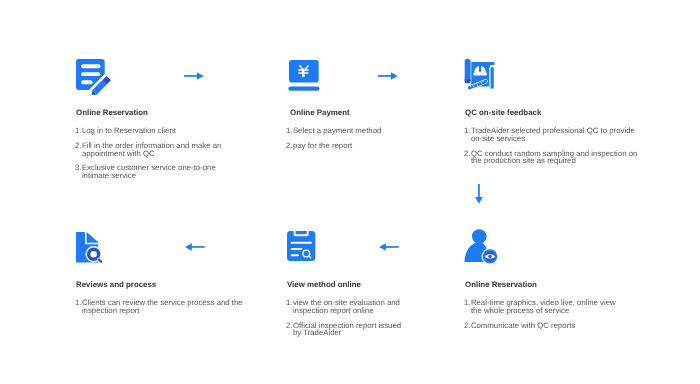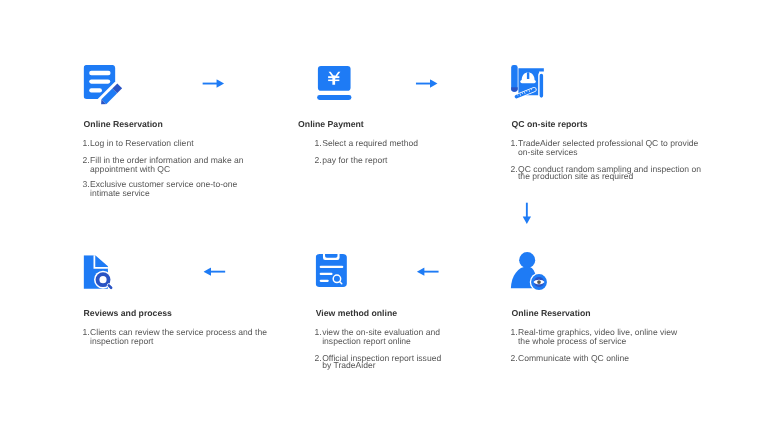--- a/index.html
+++ b/index.html
@@ -94,43 +94,43 @@
  <circle cx="26.0" cy="28.4" r="4.6" fill="var(--d)"></circle>
  <path d="M21.0 28.4 C22.6 25.6 29.4 25.6 31.0 28.4 C29.4 31.2 22.6 31.2 21.0 28.4 Z" fill="#fff"></path>
  <circle cx="26.0" cy="28.4" r="1.7" fill="#555"></circle>
 </svg></div>
   <div class="step-title" style="left:76.2px;top:108.3px">Online Reservation</div>
   <div class="step-list" style="left:75.3px;top:126.6px">
       <div class="li"><span class="num">1.</span><span>Log in to Reservation client</span></div>
       <div class="li"><span class="num">2.</span><span>Fill in the order information and make an<br>appointment with QC</span></div>
       <div class="li"><span class="num">3.</span><span>Exclusive customer service one-to-one<br>intimate service</span></div>
     </div>
-  <div class="step-title" style="left:271px;top:108.3px">Online Payment</div>
+  <div class="step-title" style="left:290px;top:108.3px">Online Payment</div>
   <div class="step-list" style="left:285.8px;top:126.6px">
-      <div class="li"><span class="num">1.</span><span>Select a required method</span></div>
+      <div class="li"><span class="num">1.</span><span>Select a payment method</span></div>
       <div class="li"><span class="num">2.</span><span>pay for the report</span></div>
     </div>
-  <div class="step-title" style="left:464.6px;top:108.3px">QC on-site reports</div>
+  <div class="step-title" style="left:464.6px;top:108.3px">QC on-site feedback</div>
   <div class="step-list" style="left:463.7px;top:126.6px">
       <div class="li"><span class="num">1.</span><span>TradeAider selected professional QC to provide<br>on-site services</span></div>
       <div class="li"><span class="num">2.</span><span>QC conduct random sampling and inspection on<br>the production site as required</span></div>
     </div>
   <div class="step-title" style="left:76.2px;top:280.3px">Reviews and process</div>
   <div class="step-list" style="left:75.3px;top:298.6px">
       <div class="li"><span class="num">1.</span><span>Clients can review the service process and the<br>inspection report</span></div>
     </div>
   <div class="step-title" style="left:286.7px;top:280.3px">View method online</div>
   <div class="step-list" style="left:285.8px;top:298.6px">
       <div class="li"><span class="num">1.</span><span>view the on-site evaluation and<br>inspection report online</span></div>
       <div class="li"><span class="num">2.</span><span>Official inspection report issued<br>by TradeAider</span></div>
     </div>
   <div class="step-title" style="left:464.6px;top:280.3px">Online Reservation</div>
   <div class="step-list" style="left:463.7px;top:298.6px">
       <div class="li"><span class="num">1.</span><span>Real-time graphics, video live, online view<br>the whole process of service</span></div>
-      <div class="li"><span class="num">2.</span><span>Communicate with QC online</span></div>
+      <div class="li"><span class="num">2.</span><span>Communicate with QC reports</span></div>
     </div>
   <div class="flow-arrow" style="left:184.0px;top:72.4px"><svg width="22" height="10" viewBox="0 0 22 10">
   <rect x="0" y="3.1" width="13.6" height="1.7" fill="var(--b)"></rect>
   <path d="M12.9 0.15 l6.8 3.8 l-6.8 3.8 z" fill="var(--b)"></path>
 </svg></div>
   <div class="flow-arrow" style="left:377.5px;top:72.4px"><svg width="22" height="10" viewBox="0 0 22 10">
   <rect x="0" y="3.1" width="13.6" height="1.7" fill="var(--b)"></rect>
   <path d="M12.9 0.15 l6.8 3.8 l-6.8 3.8 z" fill="var(--b)"></path>
 </svg></div>
   <div class="flow-arrow" style="left:474.9px;top:184.4px"><svg width="10" height="22" viewBox="0 0 10 22">

